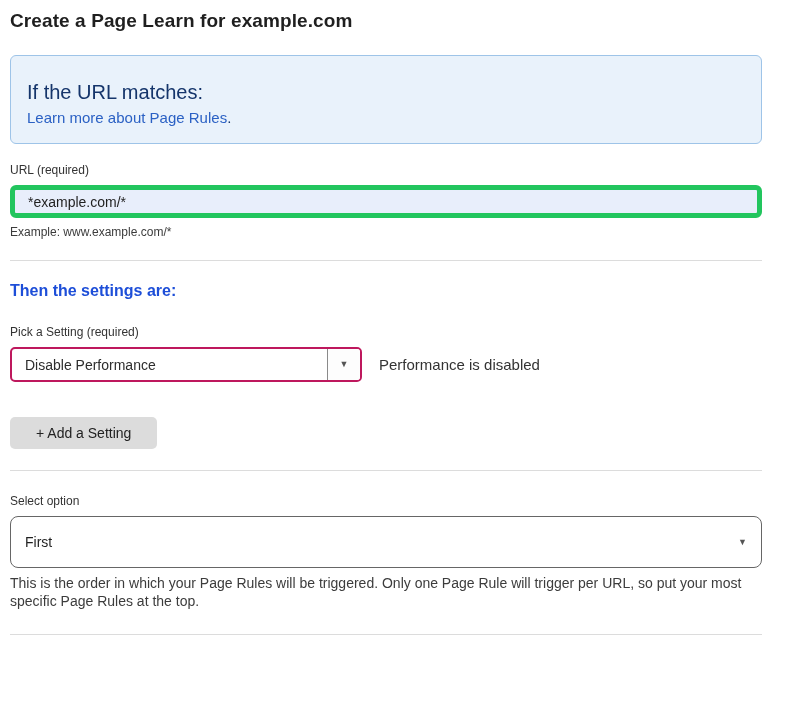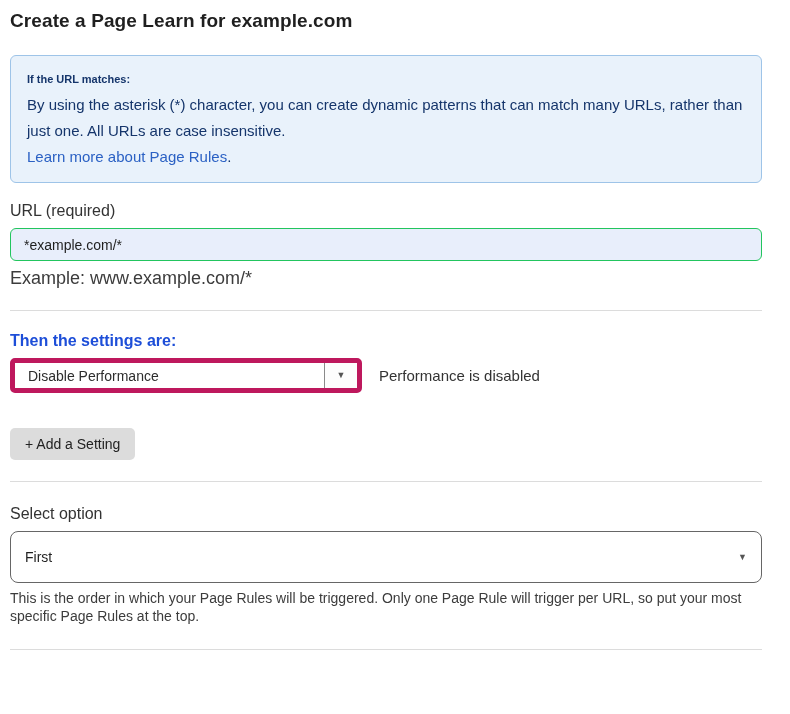--- a/index.html
+++ b/index.html
@@ -25,50 +25,51 @@
     margin-top: 23px;
     background: #e9f2fb;
     border: 1px solid #9ec4e8;
     border-radius: 6px;
     padding: 10px 16px 12px 16px;
     color: #15356b;
     font-size: 15px;
     line-height: 26px;
   }
   .info-box .info-heading {
-    font-weight: bold;
-    font-size: 11px;
+    font-weight: normal;
+    font-size: 20px;
+    margin-top: 13px;
   }
   .info-box a {
     color: #2b61c4;
     cursor: pointer;
   }
   .info-box .link-suffix { text-decoration: none; }
 
   .field-label {
-    font-size: 16px;
+    font-size: 12px;
     color: #333;
     margin-top: 19px;
   }
   .url-input {
     display: block;
     width: 100%;
     height: 33px;
     margin-top: 8px;
     background: #e8eefb;
-    border: 1px solid #22c55e;
+    border: 5px solid #22c55e;
     border-radius: 6px;
     padding: 0 13px;
     font-size: 14px;
     color: #1f1f1f;
     font-family: "Liberation Sans", "DejaVu Sans", sans-serif;
     outline: none;
   }
   .example-text {
-    font-size: 18px;
+    font-size: 12px;
     color: #3c3c3c;
     margin-top: 7px;
   }
   .divider {
     border: none;
     border-top: 1px solid #dcdcdc;
     margin-top: 21px;
   }
   .section-heading {
     font-size: 16px;
@@ -79,21 +80,21 @@
   .picker-label { margin-top: 25px; }
 
   .setting-row {
     display: flex;
     align-items: center;
     margin-top: 8px;
   }
   .setting-select {
     width: 352px;
     height: 35px;
-    border: 5px solid #be185d;
+    border: 2px solid #be185d;
     border-radius: 5px;
     background: #ffffff;
     display: flex;
     align-items: stretch;
     cursor: pointer;
     overflow: hidden;
   }
   .setting-select .select-value {
     flex: 1;
     display: flex;
@@ -119,21 +120,21 @@
     font-size: 15px;
     color: #333;
     margin-left: 17px;
   }
   .add-setting-btn {
     display: inline-block;
     margin-top: 35px;
     background: #dcdcdc;
     border: none;
     border-radius: 5px;
-    padding: 8px 15px;
+    padding: 8px 26px;
     font-size: 14px;
     color: #222;
     font-family: "Liberation Sans", "DejaVu Sans", sans-serif;
     cursor: pointer;
   }
   .order-label { margin-top: 23px; }
   .order-select {
     width: 100%;
     height: 52px;
     margin-top: 8px;
@@ -158,32 +159,32 @@
 </style>
 </head>
 <body>
 
 <div class="wrap">
 
   <h1 class="page-title">Create a Page Learn for example.com</h1>
 
   <div class="info-box">
     <div class="info-heading">If the URL matches:</div>
-    <div class="info-body">By using the asterisk (*) character, you can create dynamic patterns that can match many URLs, rather than just one. All URLs are case insensitive.</div>
     <div><a>Learn more about Page Rules</a><span class="link-suffix">.</span></div>
   </div>
 
   <div class="field-label">URL (required)</div>
   <input class="url-input" type="text" value="*example.com/*" style="">
   <div class="example-text">Example: www.example.com/*</div>
 
   <hr class="divider">
 
   <div class="section-heading">Then the settings are:</div>
 
+  <div class="field-label picker-label">Pick a Setting (required)</div>
 
   <div class="setting-row">
     <div class="setting-select">
       <div class="select-value">Disable Performance</div>
       <div class="select-arrow-btn">
         <span class="arrow-glyph">▼</span>
       </div>
     </div>
     <div class="status-text">Performance is disabled</div>
   </div>

